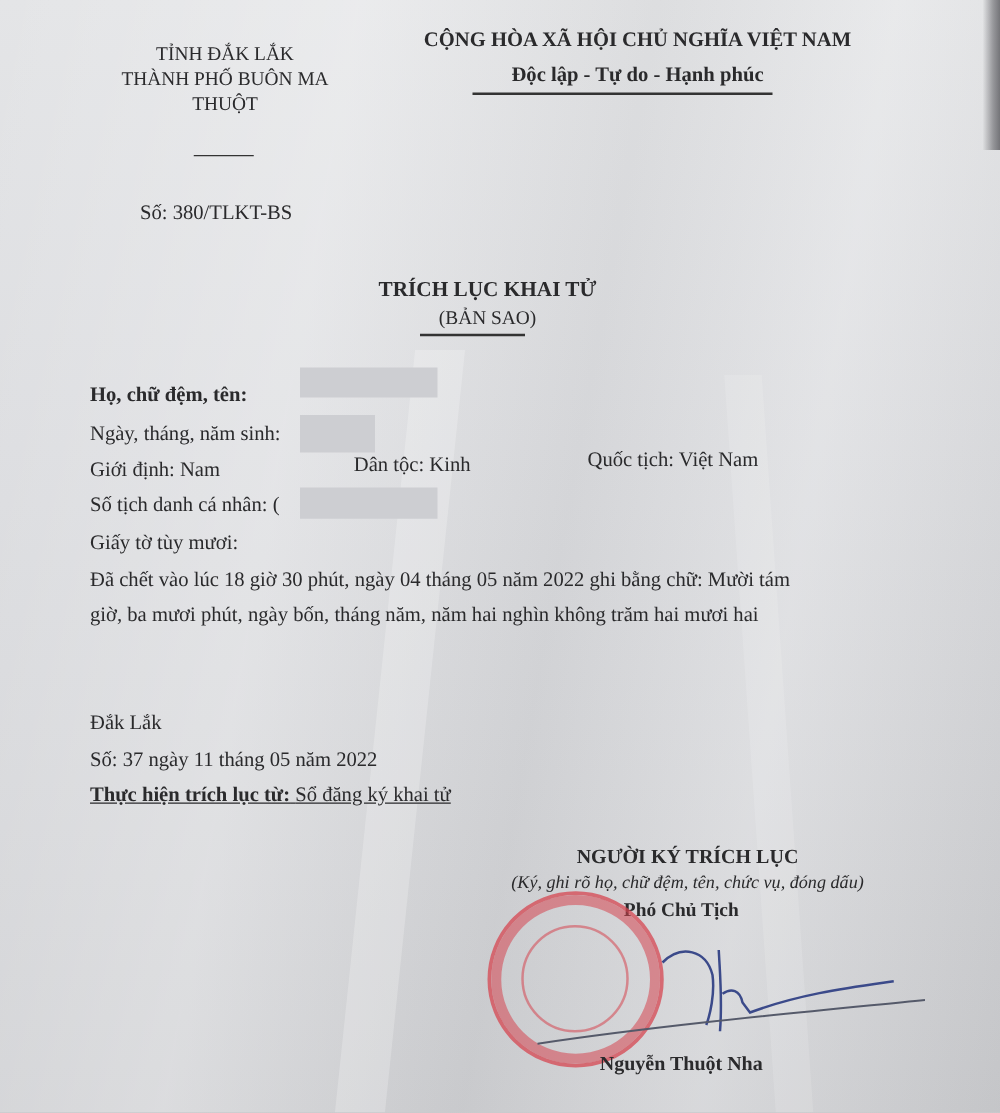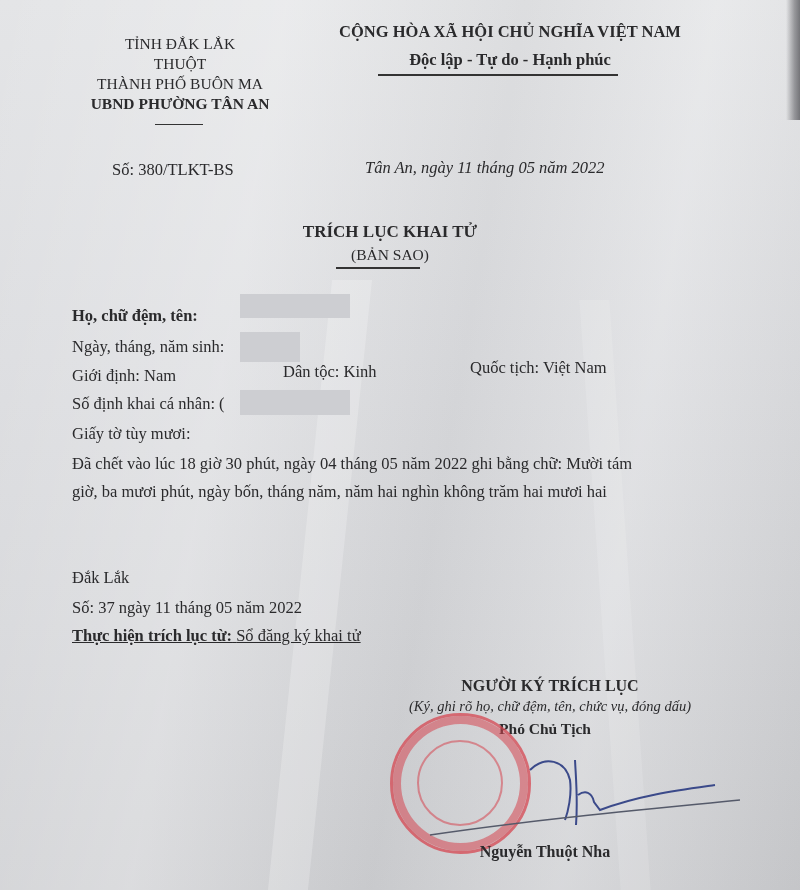--- a/index.html
+++ b/index.html
@@ -43,48 +43,46 @@
 </head>
 <body>
 
 <div class="paper">
   <div class="fold" style="left:300px;top:280px;width:40px;height:610px;transform:skewX(-6deg);"></div>
   <div class="fold" style="left:600px;top:300px;width:30px;height:590px;transform:skewX(4deg);opacity:.6"></div>
   <div class="edge-shadow"></div>
 
   <div class="abs c hdr-left" style="left:80px;top:34px;width:200px;">
     <div>TỈNH ĐẮK LẮK</div>
+    <div>THÀNH PHỐ BUÔN MA</div>
     <div>THUỘT</div>
-    <div>THÀNH PHỐ BUÔN MA</div>
-    <div class="b">UBND PHƯỜNG TÂN AN</div>
   </div>
   <div class="ul" style="left:155px;top:124px;width:48px;height:1px;"></div>
 
   <div class="abs c b" style="left:300px;top:22px;width:420px;font-size:16.5px;">CỘNG HÒA XÃ HỘI CHỦ NGHĨA VIỆT NAM</div>
   <div class="abs c b" style="left:300px;top:50px;width:420px;font-size:16.5px;">Độc lập - Tự do - Hạnh phúc</div>
   <div class="ul" style="left:378px;top:74px;width:240px;"></div>
 
   <div class="abs line" style="left:112px;top:160px;">Số: 380/TLKT-BS</div>
-  <div class="abs line i" style="left:365px;top:158px;">Tân An, ngày 11 tháng 05 năm 2022</div>
 
   <div class="abs c b" style="left:200px;top:222px;width:380px;font-size:17px;">TRÍCH LỤC KHAI TỬ</div>
   <div class="abs c" style="left:200px;top:246px;width:380px;font-size:15.5px;">(BẢN SAO)</div>
   <div class="ul" style="left:336px;top:267px;width:84px;"></div>
 
   <div class="abs line b" style="left:72px;top:306px;">Họ, chữ đệm, tên:</div>
   <div class="redact" style="left:240px;top:294px;width:110px;height:24px;"></div>
 
   <div class="abs line" style="left:72px;top:337px;">Ngày, tháng, năm sinh:</div>
   <div class="redact" style="left:240px;top:332px;width:60px;height:30px;"></div>
 
   <div class="abs line" style="left:72px;top:366px;">Giới định: Nam</div>
   <div class="abs line" style="left:283px;top:362px;">Dân tộc: Kinh</div>
   <div class="abs line" style="left:470px;top:358px;">Quốc tịch: Việt Nam</div>
 
-  <div class="abs line" style="left:72px;top:394px;">Số định khai cá nhân: (</div>
+  <div class="abs line" style="left:72px;top:394px;">Số tịch danh cá nhân: (</div>
   <div class="redact" style="left:240px;top:390px;width:110px;height:25px;"></div>
 
   <div class="abs line" style="left:72px;top:424px;">Giấy tờ tùy mươi:</div>
 
   <div class="abs line" style="left:72px;top:454px;">Đã chết vào lúc 18 giờ 30 phút, ngày 04 tháng 05 năm 2022 ghi bằng chữ: Mười tám</div>
   <div class="abs line" style="left:72px;top:482px;">giờ, ba mươi phút, ngày bốn, tháng năm, năm hai nghìn không trăm hai mươi hai</div>
 
 
   <div class="abs line" style="left:72px;top:568px;">Đắk Lắk</div>
 

